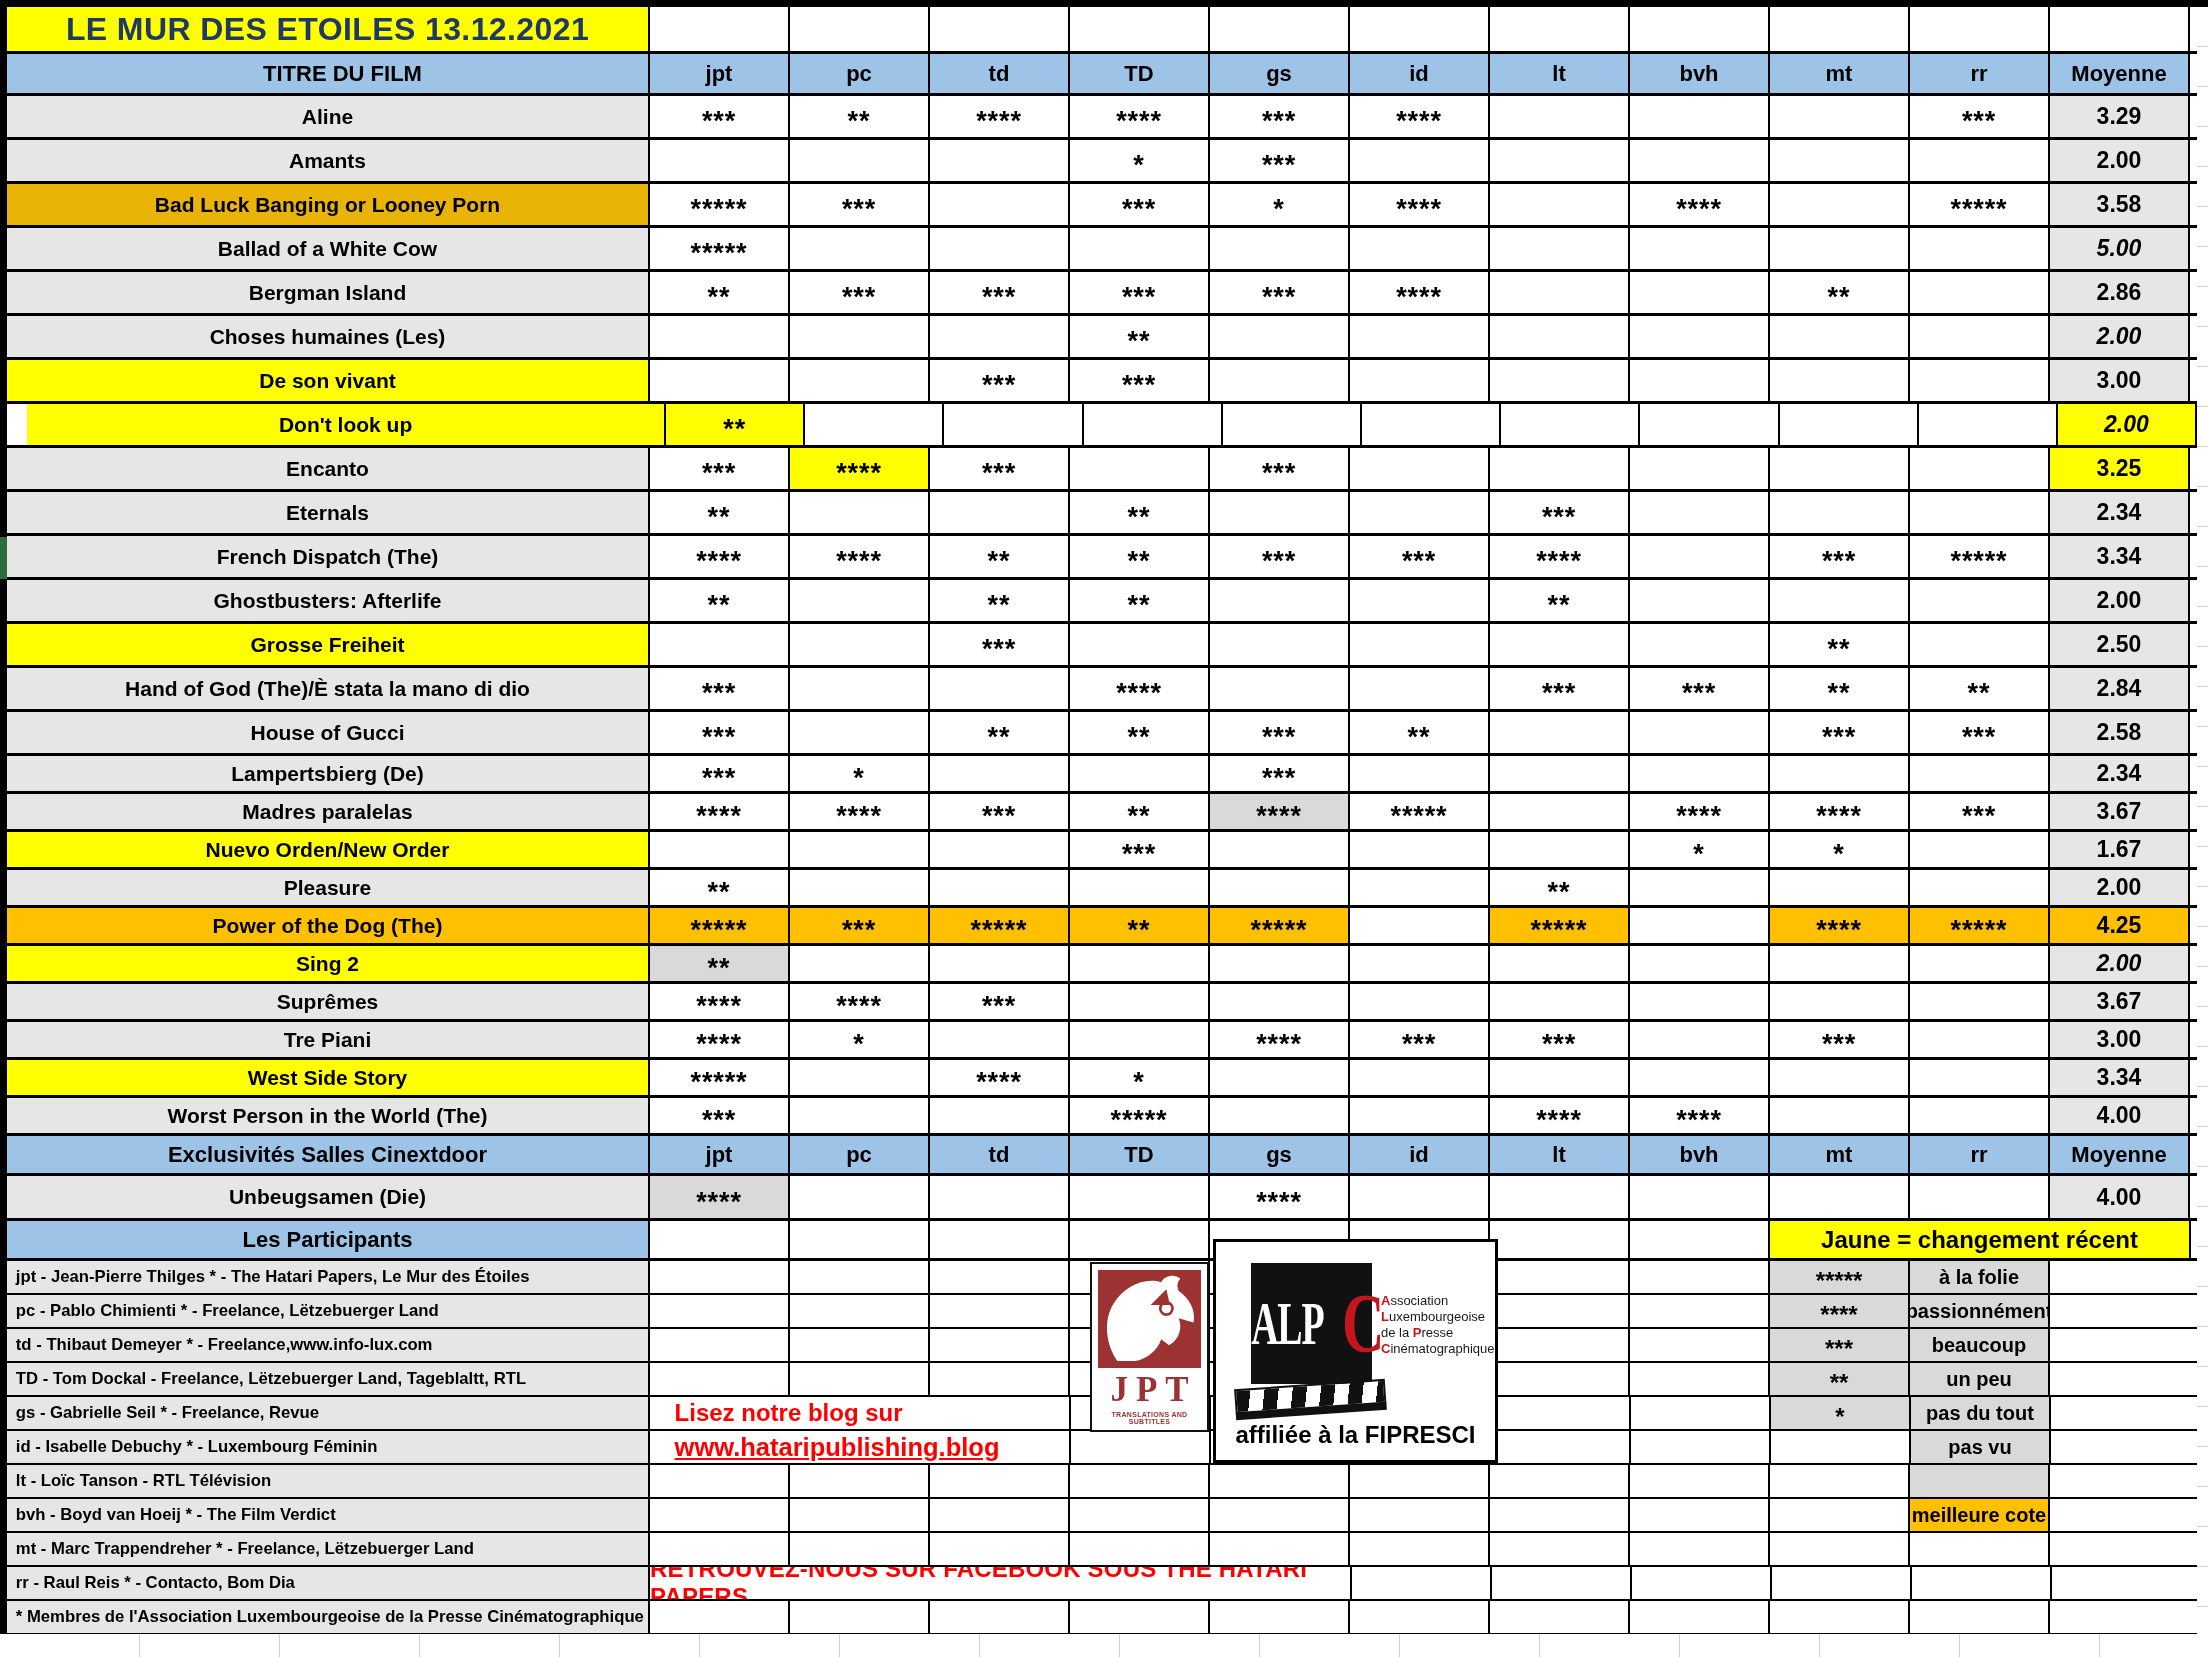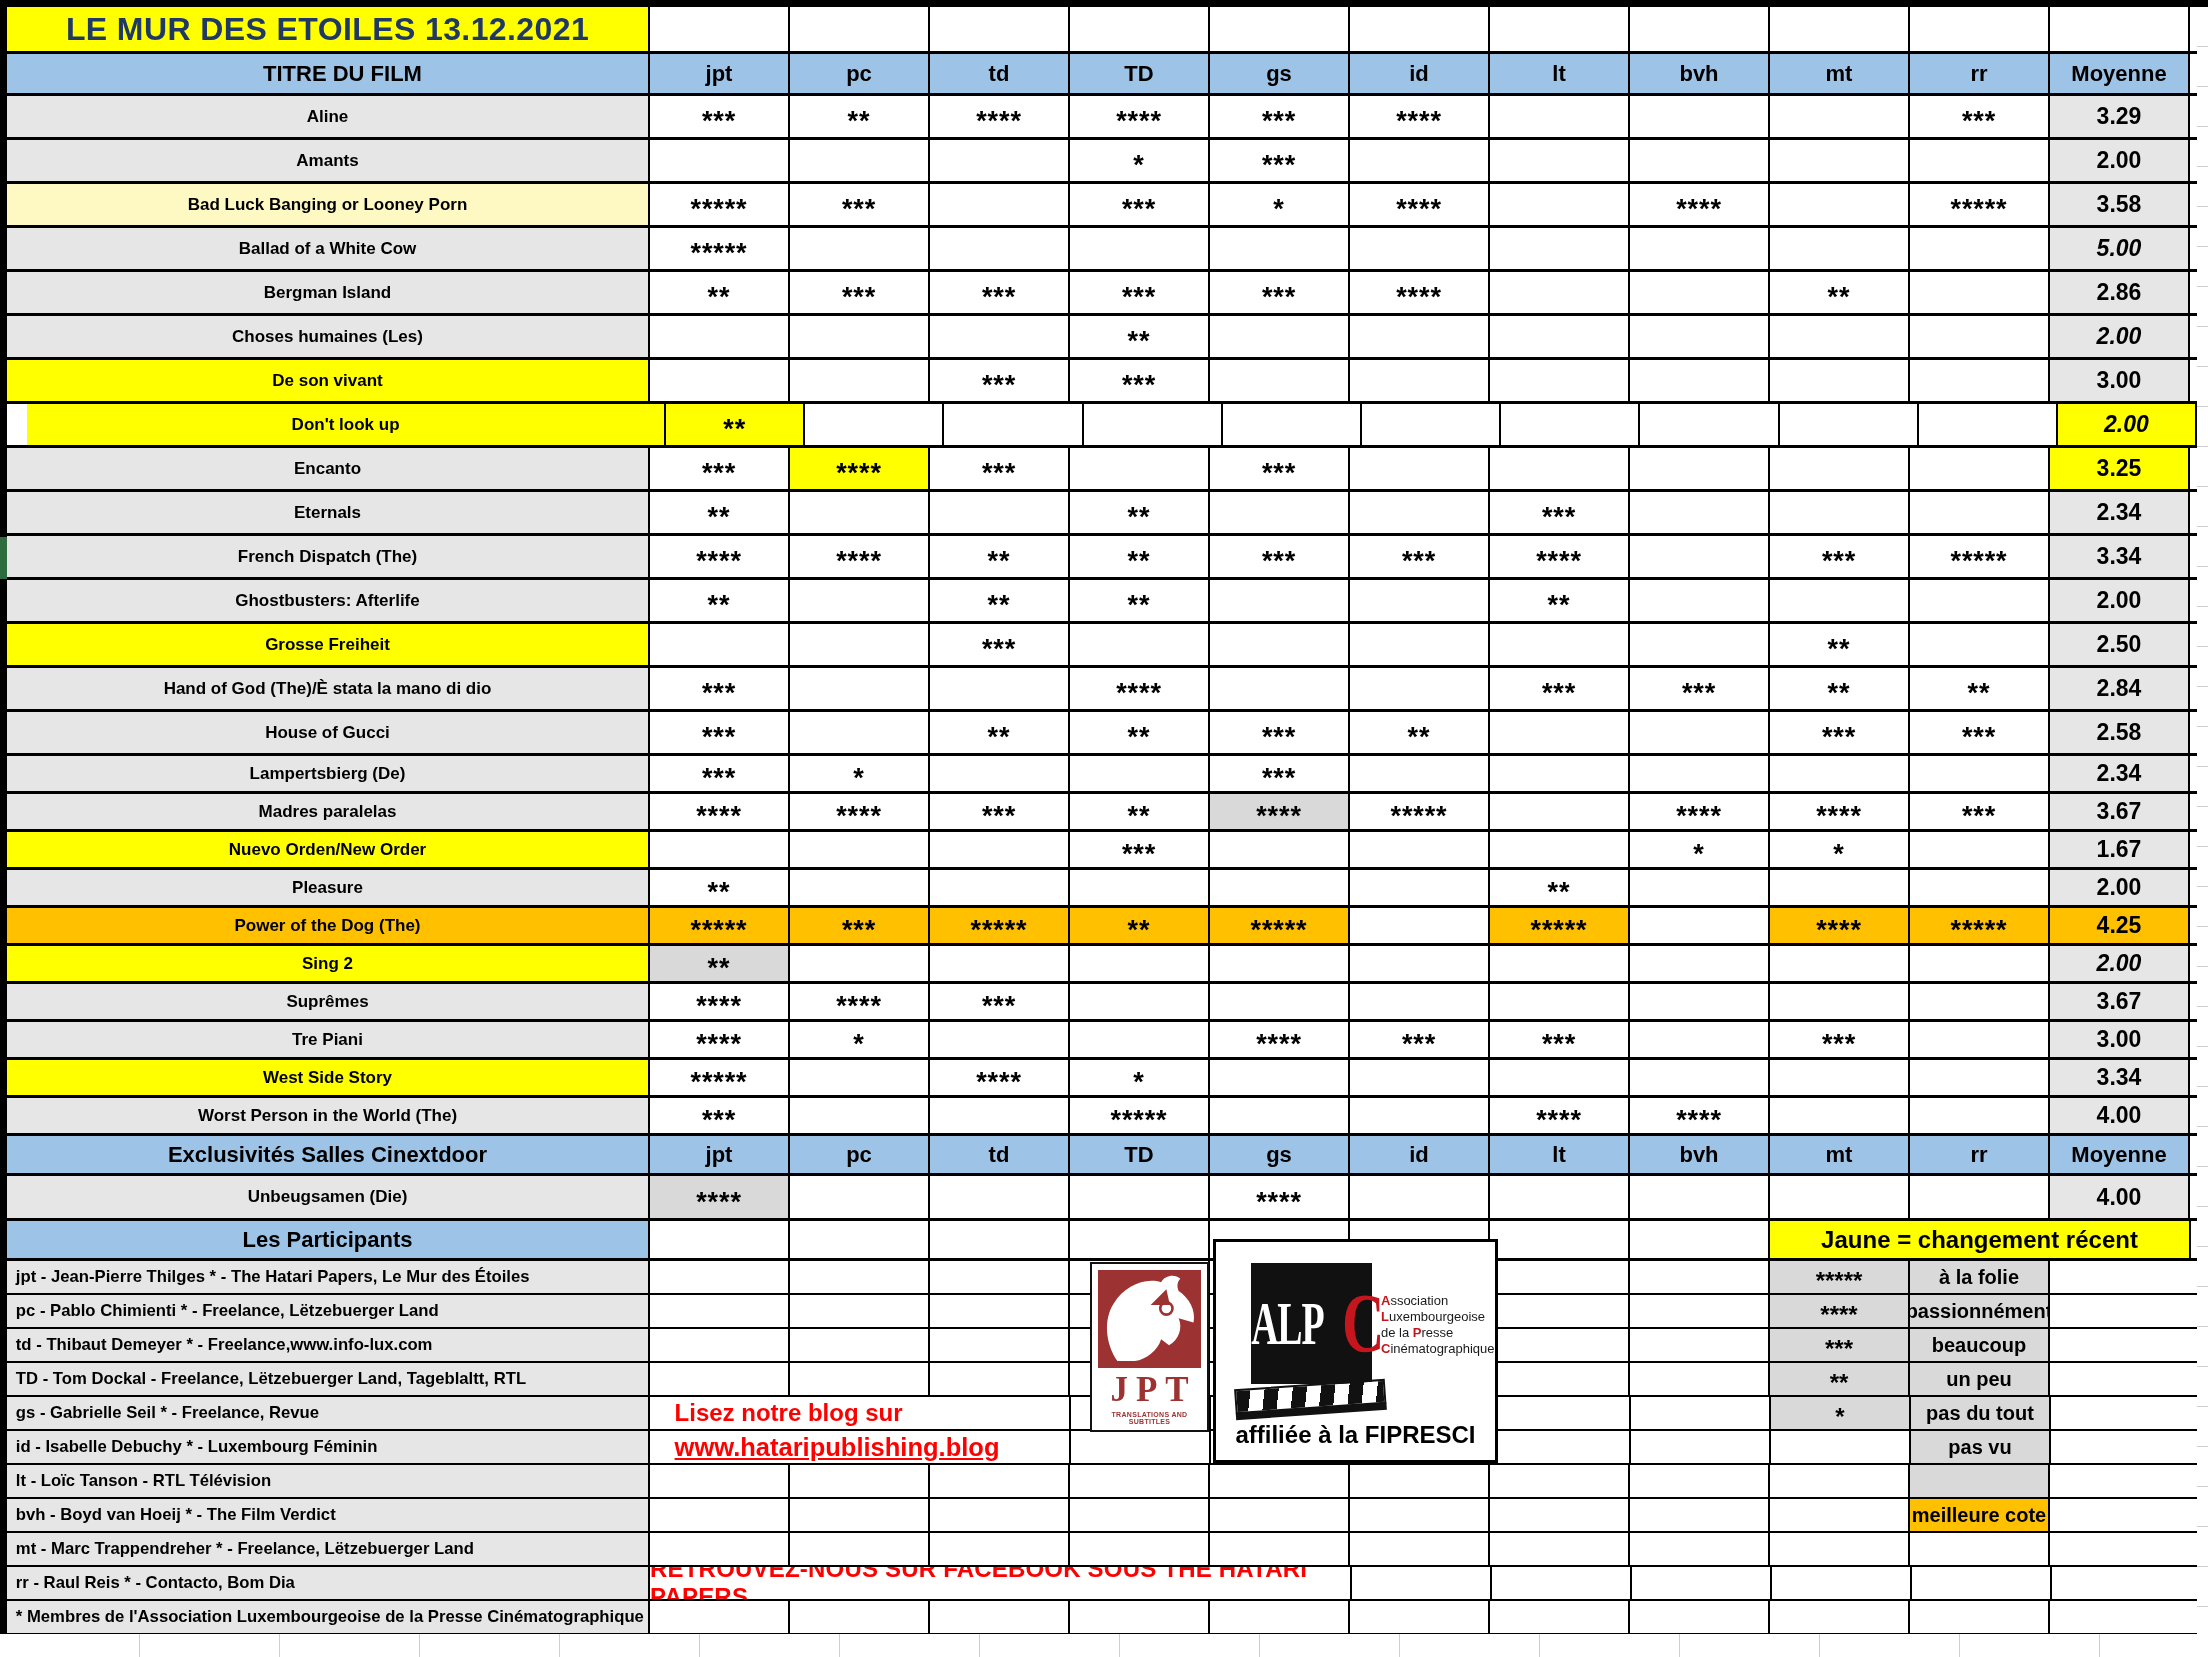--- a/index.html
+++ b/index.html
@@ -9,21 +9,21 @@
   html,body{margin:0;padding:0;background:#fff;}
   #sheet{position:relative;width:2209px;height:1657px;background:#fff;overflow:hidden;
          font-family:"Liberation Sans",sans-serif;font-weight:bold;color:#000;}
   #topbar{position:absolute;left:0;top:0;width:2209px;height:7px;background:#000;}
   #tbl{position:absolute;left:0;top:7px;border-left:7px solid #000;background:#fff;width:2190px;}
   .row{display:flex;border-bottom:3.5px solid #000;box-sizing:border-box;align-items:stretch;background:#fff;}
   .row.thin{border-bottom-width:2.6px;}
   .cell{box-sizing:border-box;border-right:2.6px solid #000;display:flex;align-items:center;justify-content:center;overflow:hidden;background:#fff;}
   .t-title{font-size:32px;color:var(--navy);letter-spacing:0.4px;}
   .hdr{font-size:22px;}
-  .film{font-size:17px;justify-content:center;}
+  .film{font-size:21px;justify-content:center;}
   .stars span{font-size:27px;letter-spacing:0.9px;transform:translateY(5.3px);display:inline-block;}
   .lstars span{font-size:24px;transform:translateY(4.4px);display:inline-block;}
   .avg{font-size:23px;}
   .avg.it span{font-style:italic;}
   .part{font-size:16.7px;justify-content:flex-start;padding:0 8.8px;text-align:left;}
   .part span{white-space:nowrap;}
   .legend-label{font-size:20px;}
   .red-left{color:var(--red);font-size:24px;justify-content:flex-start;padding-left:24.6px;}
   .red-center{color:var(--red);font-size:24px;letter-spacing:0.2px;}
   .url span{text-decoration:underline;font-size:25.5px;}
@@ -159,21 +159,21 @@
         <div class="cell stars" style="width: 140px; background: rgb(255, 255, 255);"></div>
         <div class="cell stars" style="width: 140px; background: rgb(255, 255, 255);"></div>
         <div class="cell stars" style="width: 140px; background: rgb(255, 255, 255);"></div>
         <div class="cell stars" style="width: 140px; background: rgb(255, 255, 255);"></div>
         <div class="cell stars" style="width: 140px; background: rgb(255, 255, 255);"></div>
         <div class="cell avg" style="width: 140px; background: rgb(231, 230, 230);">
           <span>2.00</span>
         </div>
       </div>
       <div class="row" style="height: 44px;">
-        <div class="cell film" style="width: 643px; background: #fef9c3;">
+        <div class="cell film" style="width: 643px; background: #eab308;">
           <span>Bad Luck Banging or Looney Porn</span>
         </div>
         <div class="cell stars" style="width: 140px; background: rgb(255, 255, 255);">
           <span>*****</span>
         </div>
         <div class="cell stars" style="width: 140px; background: rgb(255, 255, 255);">
           <span>***</span>
         </div>
         <div class="cell stars" style="width: 140px; background: rgb(255, 255, 255);"></div>
         <div class="cell stars" style="width: 140px; background: rgb(255, 255, 255);">

